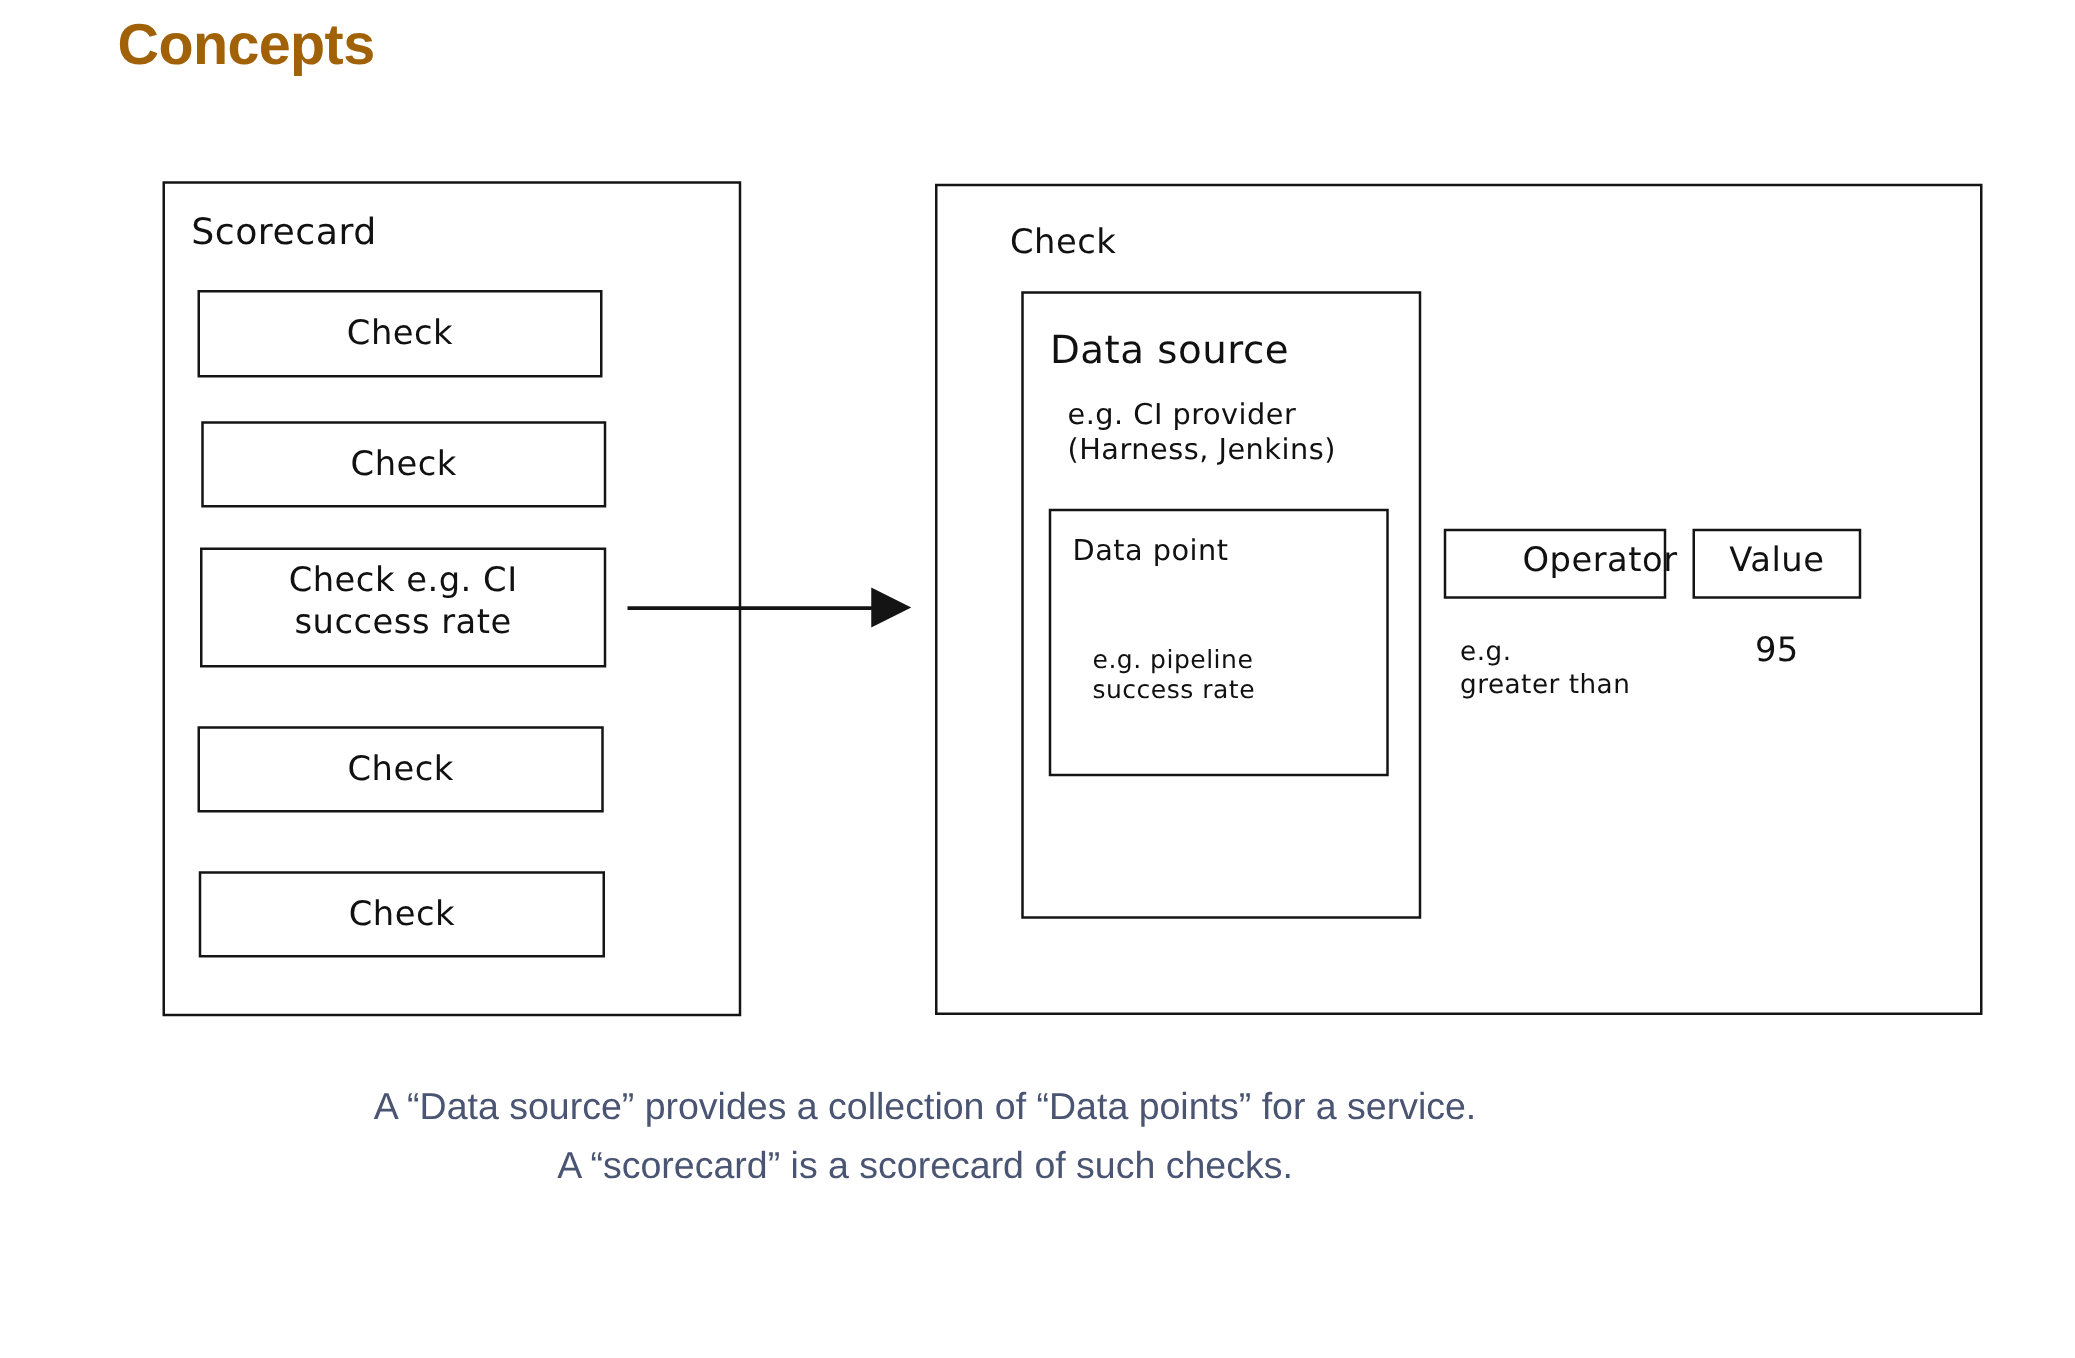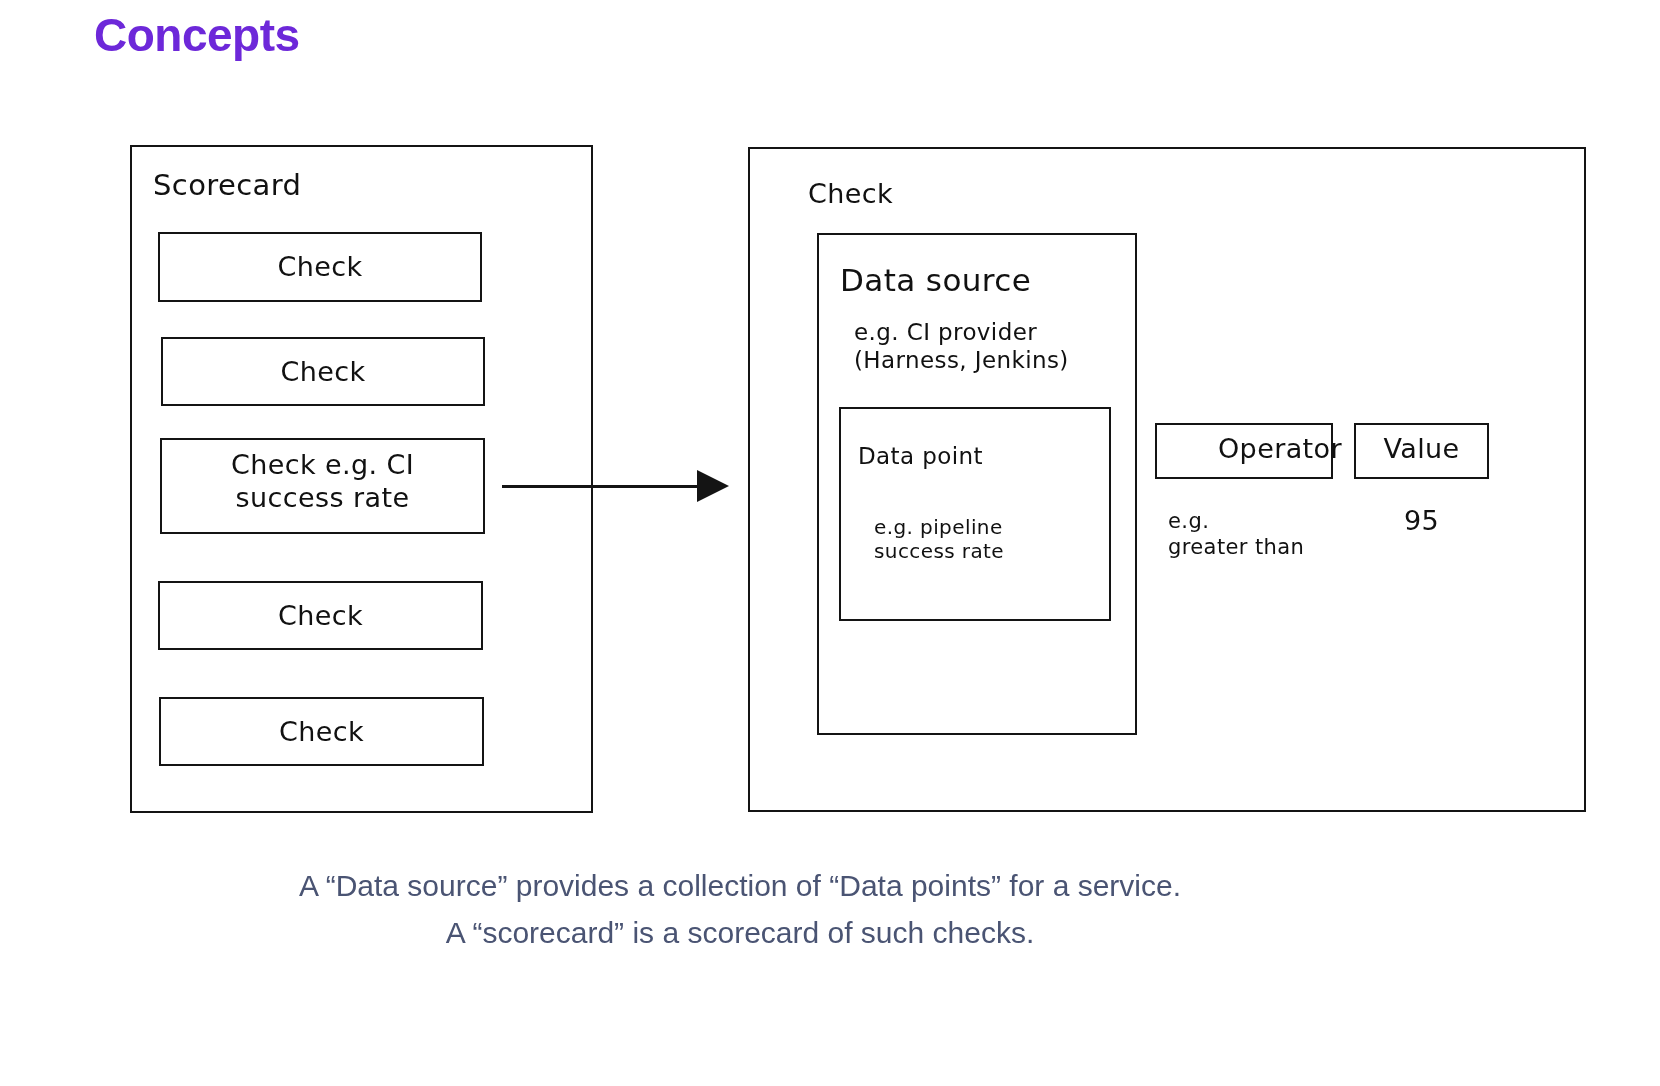--- a/index.html
+++ b/index.html
@@ -19,21 +19,21 @@
 
   
   #page-title {
     position: absolute;
     left: 94px;
     top: 8px;
     font-family: "Liberation Sans", sans-serif;
     font-weight: bold;
     font-size: 46px;
     letter-spacing: -0.5px;
-    color: #6d28d9;
+    color: #a16207;
     line-height: 1.2;
     white-space: nowrap;
   }
 
   
   #diagram {
     position: absolute;
     left: 0;
     top: 0;
     width: 1580px;
@@ -143,21 +143,21 @@
 
   <div class="box thin" style="left:817px; top:233px; width:320px; height:502px;"></div>
 
   <div class="label hand t-datasource" style="left:840px; top:262px;">Data source</div>
 
   <div class="label hand t-eg-small" style="left:854px; top:318px;">e.g. CI provider
 (Harness, Jenkins)</div>
 
   <div class="box thin" style="left:839px; top:407px; width:272px; height:214px;"></div>
 
-  <div class="label hand t-datapoint" style="left:858px; top:442px;">Data point</div>
+  <div class="label hand t-datapoint" style="left:858px; top:427px;">Data point</div>
 
   <div class="label hand t-eg-tiny" style="left:874px; top:515px;">e.g. pipeline
 success rate</div>
 
   <div class="box thin" style="left:1155px; top:423px; width:178px; height:56px;"></div>
   <div class="label hand t-opval" style="left:1155px; top:433px; width:178px;padding-left:36px;">Operator</div>
   <div class="label hand t-egnote" style="left:1168px; top:509px;">e.g.
 greater than</div>
 
   <div class="box thin" style="left:1354px; top:423px; width:135px; height:56px;"></div>

